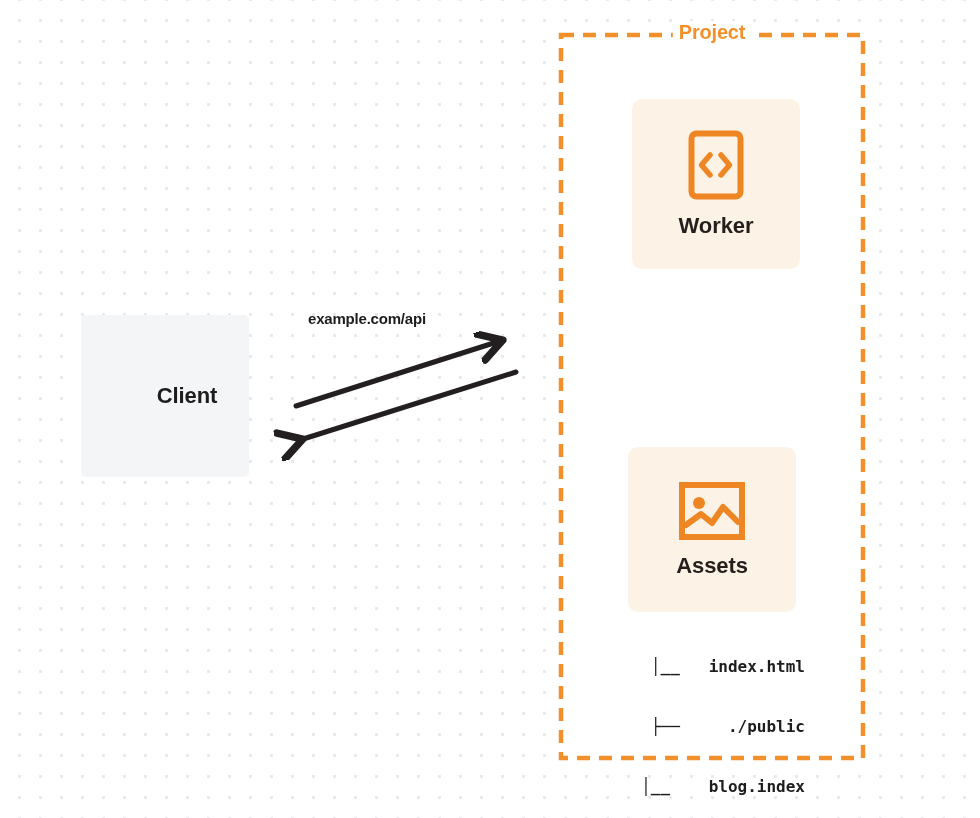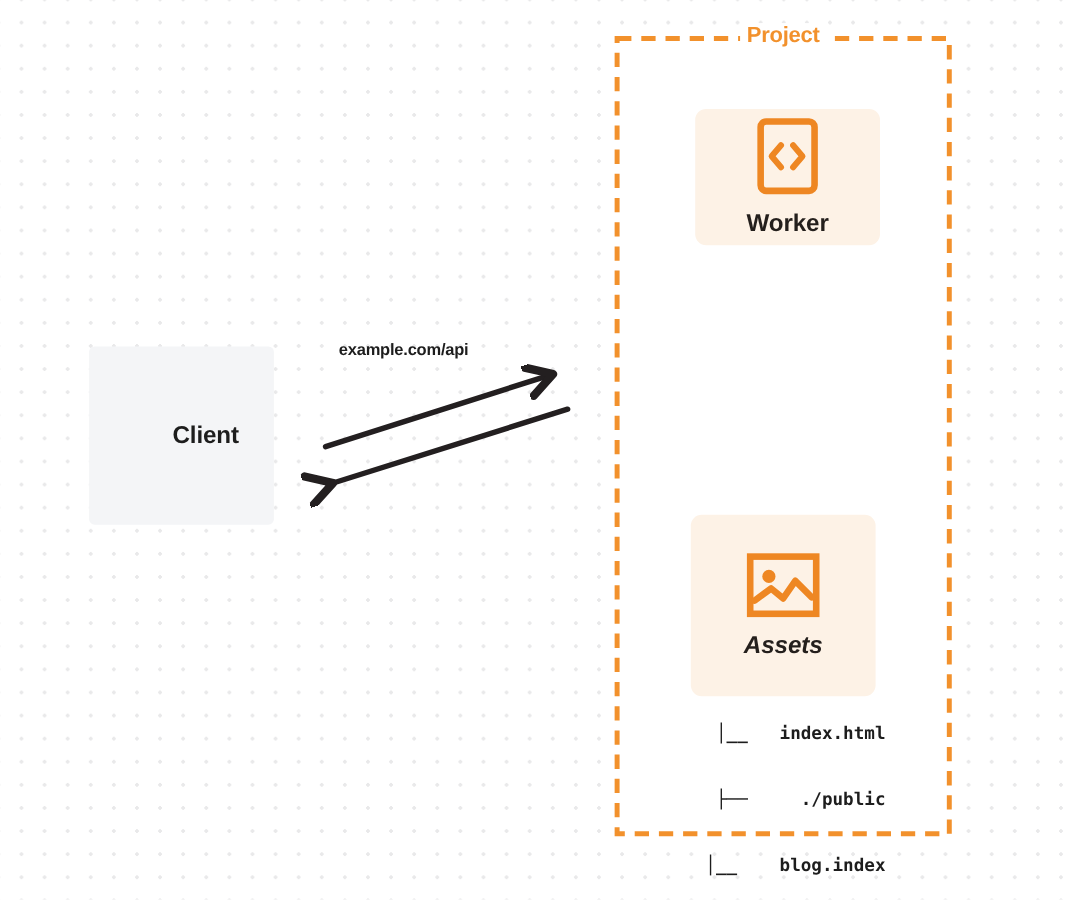--- a/index.html
+++ b/index.html
@@ -105,28 +105,27 @@
     border-radius: 10px;
     display: flex;
     flex-direction: column;
     align-items: center;
     justify-content: center;
   }
   .card-worker {
     left: 632px;
     top: 99px;
     width: 168px;
-    height: 124px;
+    height: 170px;
   }
   .card-assets {
     left: 628px;
-    top: 468px;
+    top: 447px;
     width: 168px;
     height: 165px;
-    font-style: italic;
   }
   .card-icon {
     margin-bottom: 12px;
     line-height: 0;
   }
   .card-label {
     font-size: 22px;
     font-weight: bold;
     color: #241f1c;
     letter-spacing: -0.1px;

